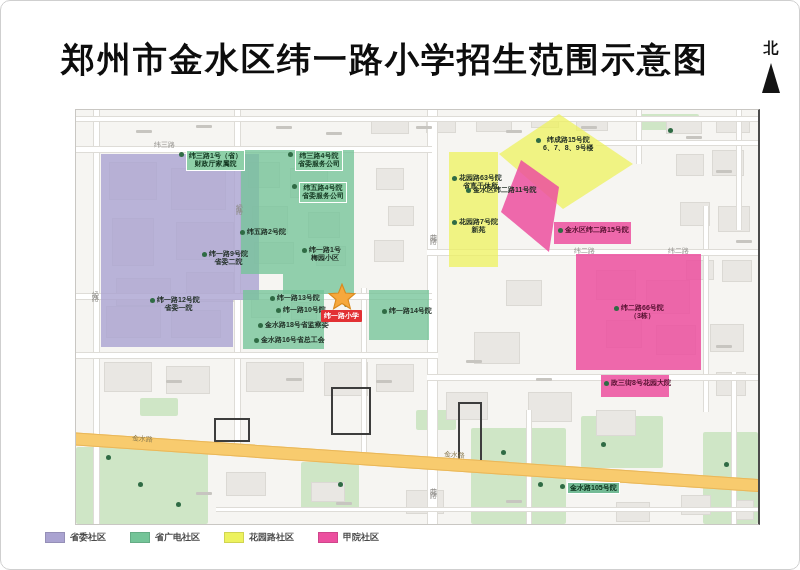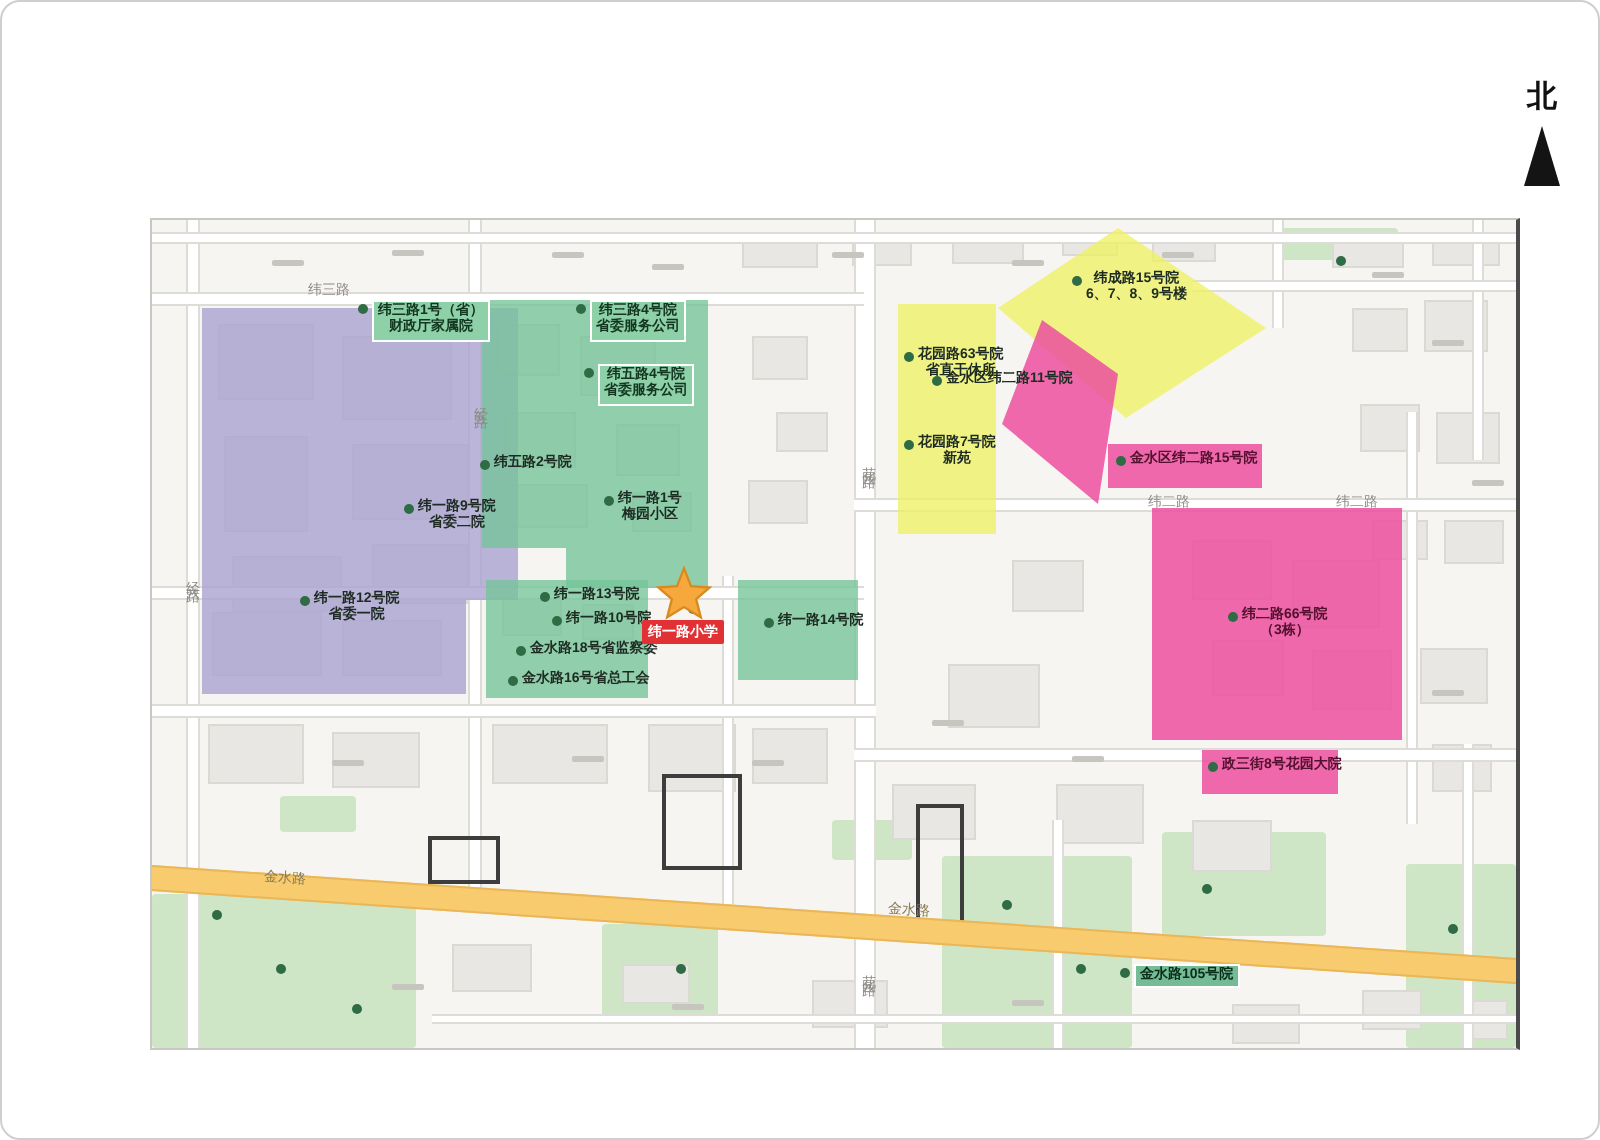--- a/index.html
+++ b/index.html
@@ -38,20 +38,21 @@
   .star{position:absolute;left:252px;top:173px;z-index:7;}
   .legend{position:absolute;left:44px;top:530px;display:flex;align-items:center;gap:24px;}
   .legend .it{display:flex;align-items:center;gap:5px;font-size:9px;font-weight:bold;color:#4a4a4a;}
   .legend .sw{width:20px;height:11px;display:inline-block;border:1px solid rgba(0,0,0,.12);box-sizing:border-box;}
 </style>
 </head>
 <body>
 
 <div class="page">
 
+  <h1 class="title">郑州市金水区纬一路小学招生范围示意图</h1>
 
   <div class="north">
     <span class="nl">北</span>
     <span class="tri"></span>
   </div>
 
   <div class="map">
 
     <div id="basemap">
         <div class="park" style="left: 0px; top: 337px; width: 132px; height: 77px; position: absolute;"></div>
@@ -322,14 +323,32 @@
         </span>
     </div>
 
     <svg class="star" width="28" height="28" viewBox="0 0 24 24">
       <path id="star-path" d="M12 1 L15 8.6 L23 9.2 L17.2 14.2 L19.2 22 L12 17.6 L4.8 22 L6.8 14.2 L1 9.2 L9 8.6 Z" fill="#f6a83c" stroke="#d98a1f" stroke-width="1"></path>
     </svg>
     <div class="school-label" style="background: rgb(226, 49, 52);">纬一路小学</div>
 
   </div>
 
+  <div class="legend">
+    <span class="it">
+      <span class="sw" style="background: rgb(170, 163, 209);"></span>
+      <span>省委社区</span>
+    </span>
+    <span class="it">
+      <span class="sw" style="background: rgb(116, 196, 152);"></span>
+      <span>省广电社区</span>
+    </span>
+    <span class="it">
+      <span class="sw" style="background: rgb(237, 242, 94);"></span>
+      <span>花园路社区</span>
+    </span>
+    <span class="it">
+      <span class="sw" style="background: rgb(236, 79, 159);"></span>
+      <span>甲院社区</span>
+    </span>
+  </div>
 
 </div>
 
 </body></html>

